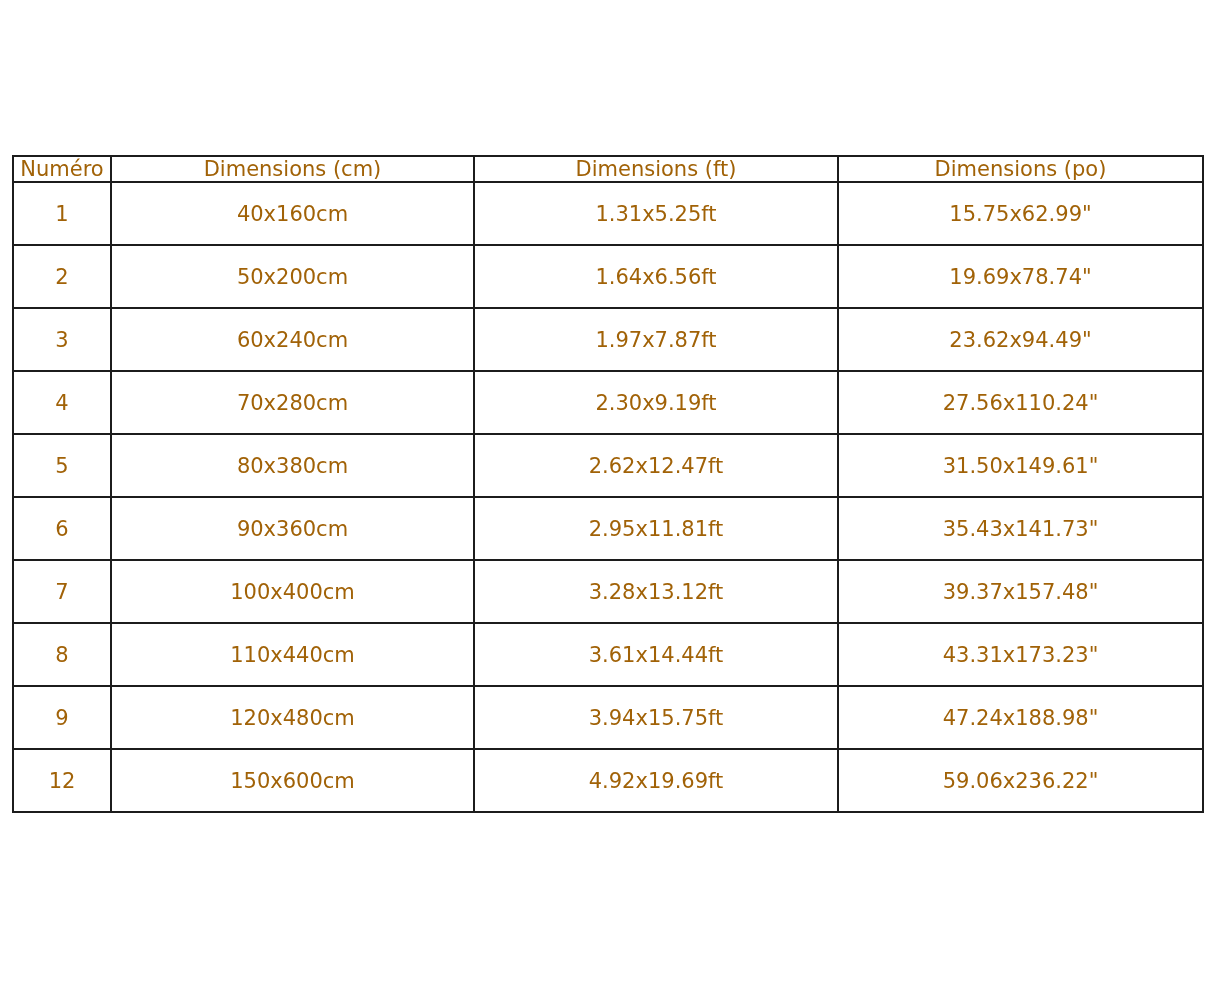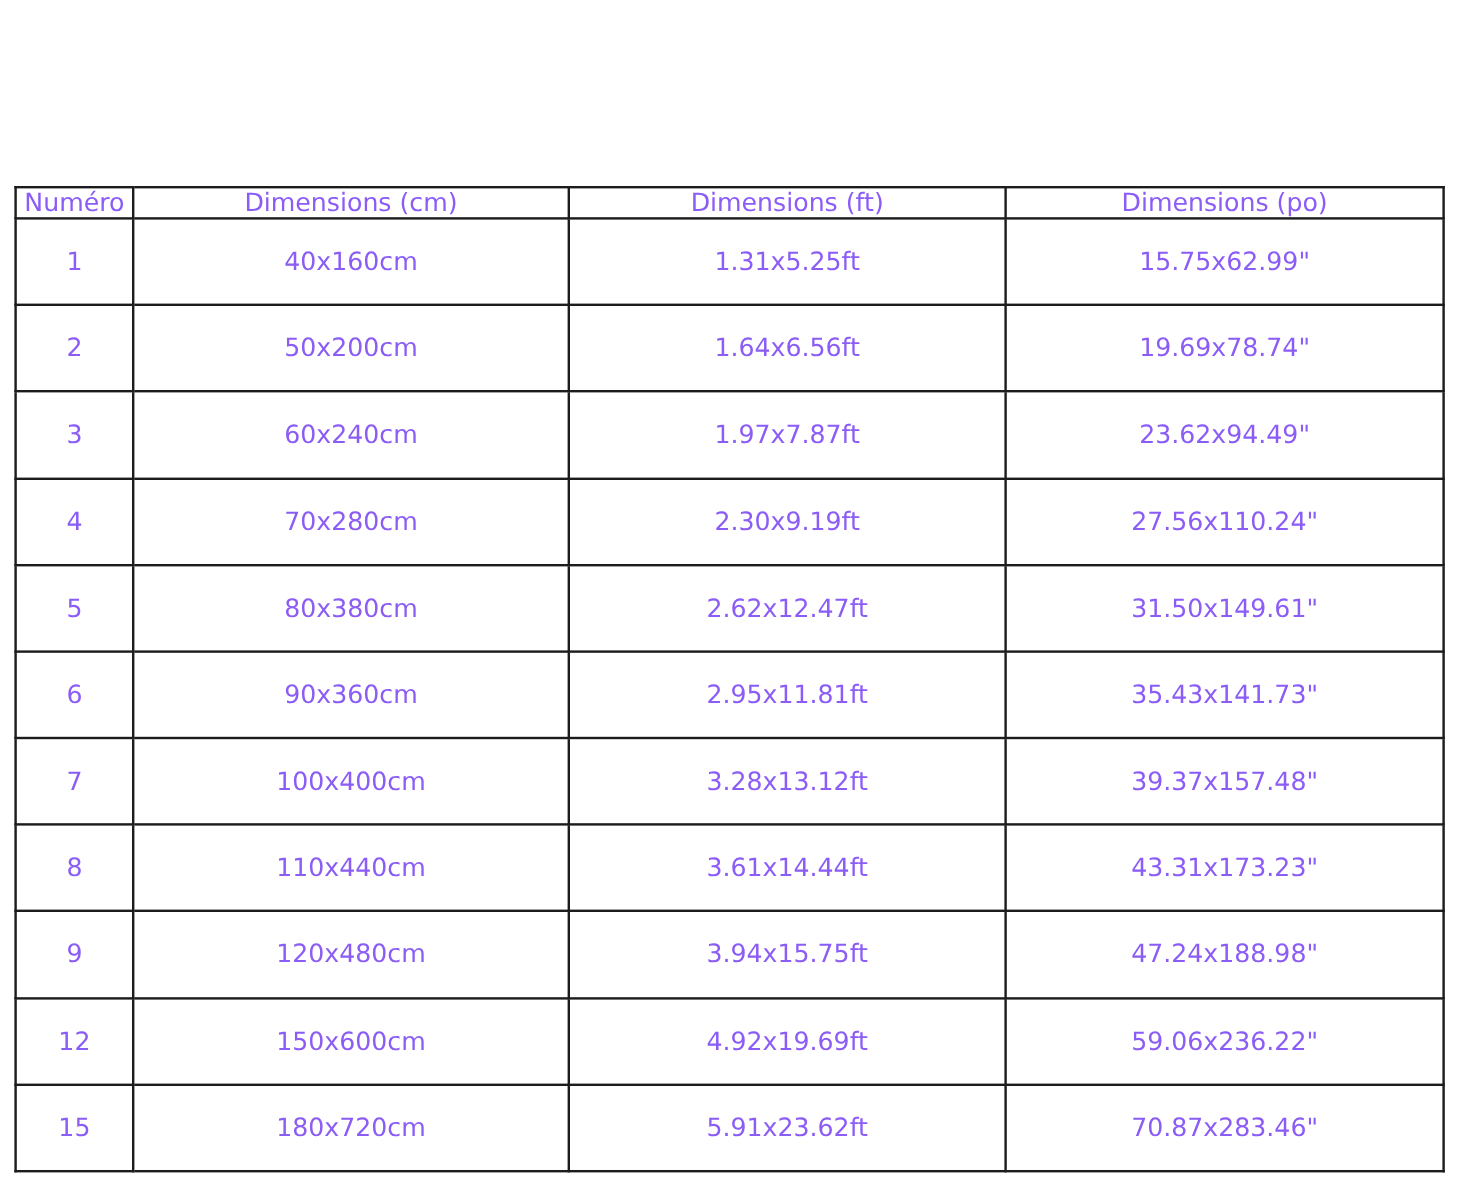--- a/index.html
+++ b/index.html
@@ -12,25 +12,25 @@
     height: 989px;
     position: relative;
     font-family: "DejaVu Sans", "Liberation Sans", sans-serif;
     overflow: hidden;
   }
   .dim-table {
     position: absolute;
     left: 12px;
     top: 155px;
     width: 1190px;
-    height: 822px;
+    height: 658px;
     border-collapse: collapse;
     table-layout: fixed;
     font-size: 21px;
-    color: #8b5cf6;
+    color: #a16207;
   }
   .dim-table th,
   .dim-table td {
     border: 2px solid #1c1c1c;
     text-align: center;
     vertical-align: middle;
     font-weight: normal;
     padding: 0;
     white-space: nowrap;
     overflow: hidden;
@@ -112,20 +112,14 @@
         <td>120x480cm</td>
         <td>3.94x15.75ft</td>
         <td>47.24x188.98"</td>
       </tr>
       <tr>
         <td>12</td>
         <td>150x600cm</td>
         <td>4.92x19.69ft</td>
         <td>59.06x236.22"</td>
       </tr>
-      <tr>
-        <td>15</td>
-        <td>180x720cm</td>
-        <td>5.91x23.62ft</td>
-        <td>70.87x283.46"</td>
-      </tr>
     </tbody>
 </table>
 
 </body></html>

